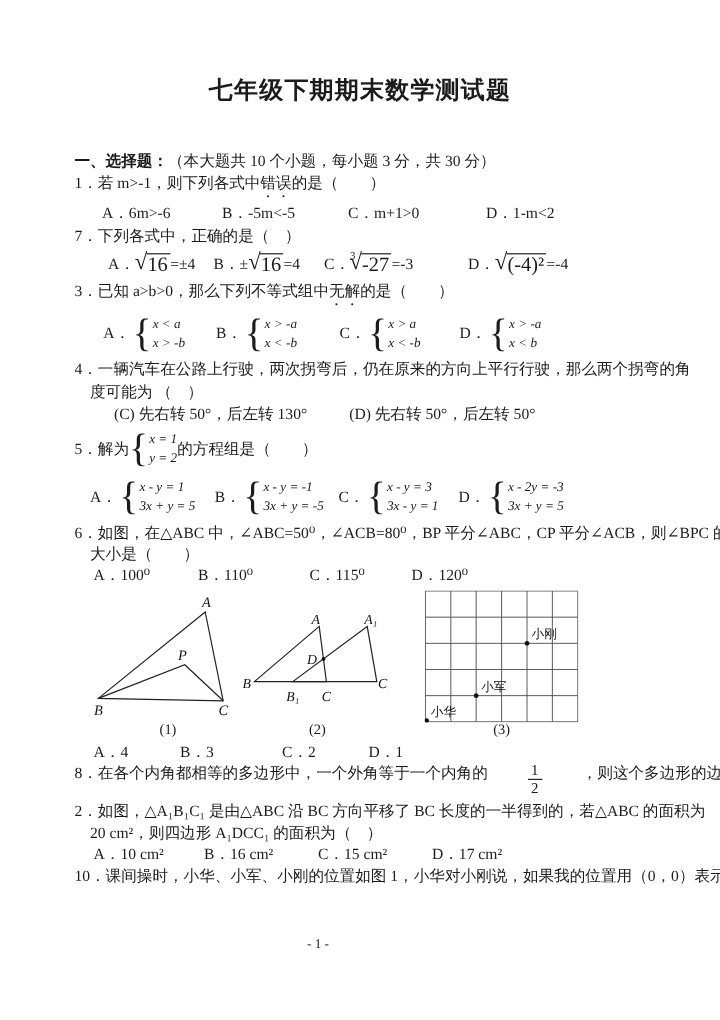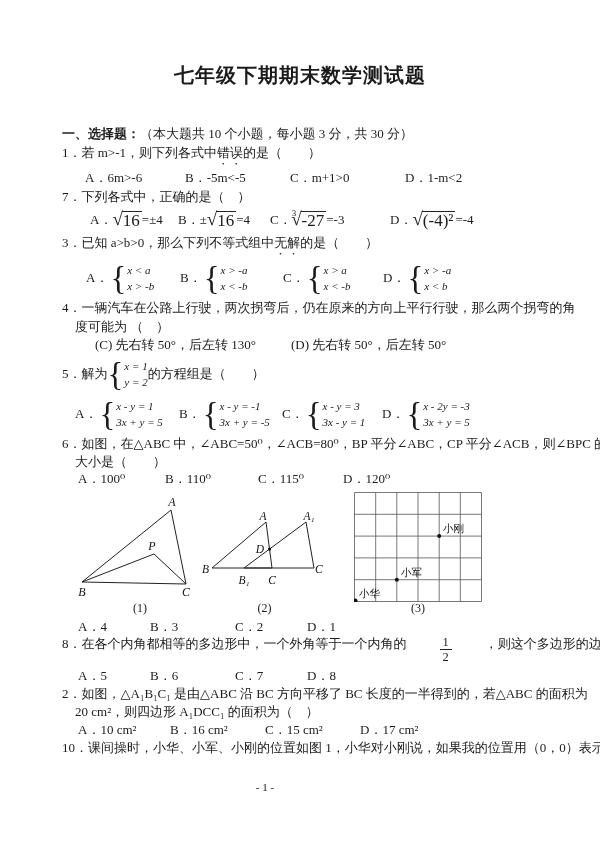--- a/index.html
+++ b/index.html
@@ -280,26 +280,20 @@
     </div>
 
     <div class="q8row">
       <span>8．在各个内角都相等的多边形中，一个外角等于一个内角的</span>
       <span class="frac">
           <span class="nu">1</span>
           <span>2</span>
         </span>
       <span>，则这个多边形的边数是（　）</span>
     </div>
-    <div class="row in16" style="line-height:18px">
-      <span style="width:72px">A．5</span>
-      <span style="width:85px">B．6</span>
-      <span style="width:72px">C．7</span>
-      <span>D．8</span>
-    </div>
 
     <div class="line" style="line-height:18px">2．如图，△A₁B₁C₁ 是由△ABC 沿 BC 方向平移了 BC 长度的一半得到的，若△ABC 的面积为</div>
     <div class="line in13" style="line-height:18px">20 cm²，则四边形 A₁DCC₁ 的面积为（　）</div>
     <div class="row in16" style="line-height:18px">
       <span style="width:92px">A．10 cm²</span>
       <span style="width:95px">B．16 cm²</span>
       <span style="width:95px">C．15 cm²</span>
       <span>D．17 cm²</span>
     </div>
 

